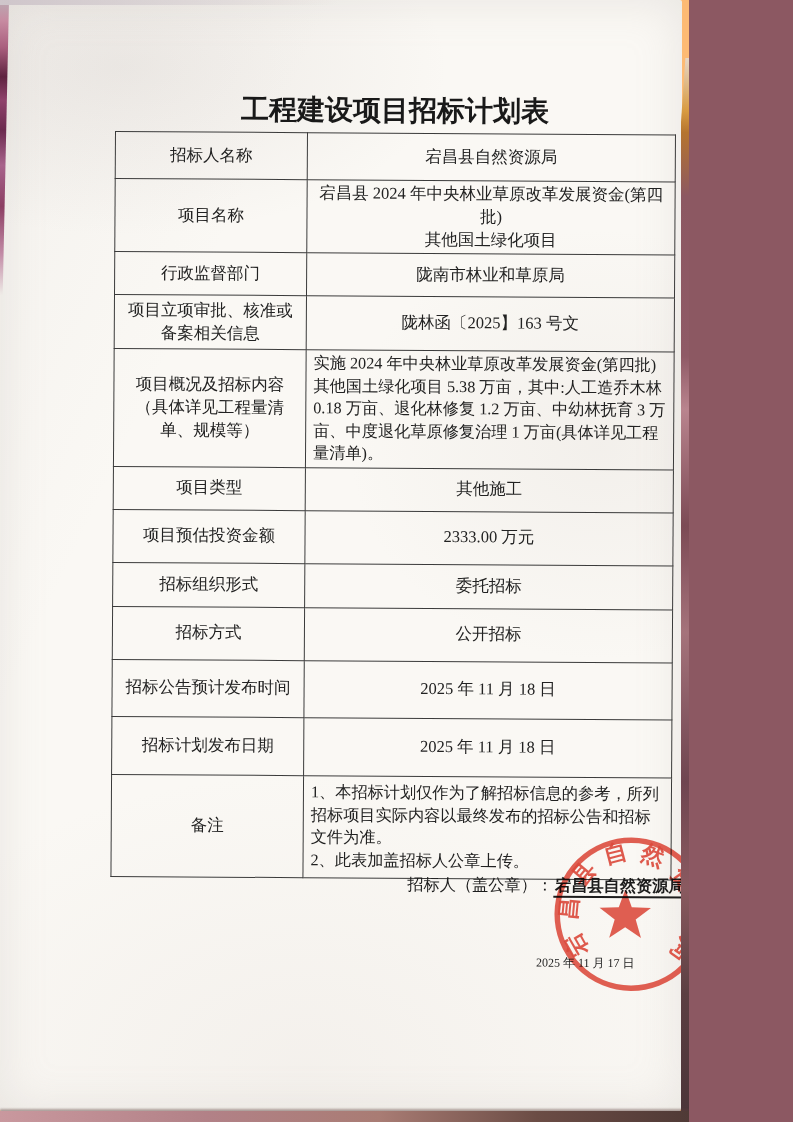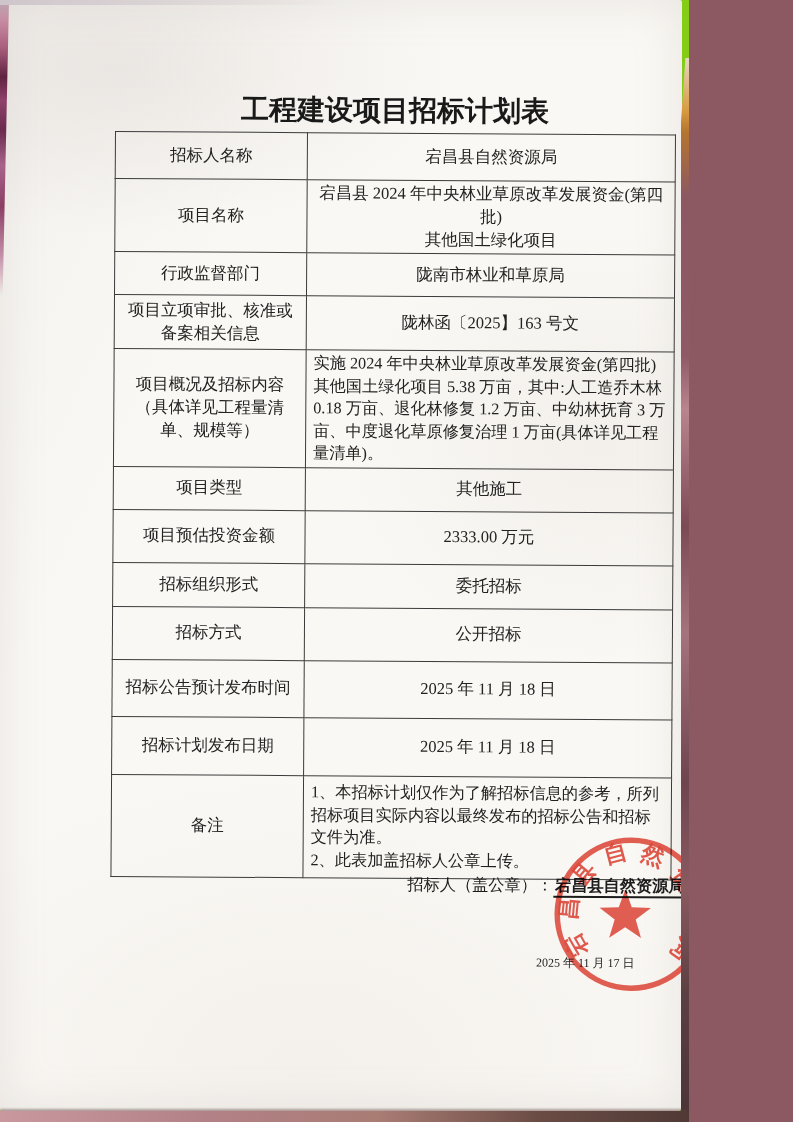--- a/index.html
+++ b/index.html
@@ -3,21 +3,21 @@
 <meta charset="utf-8">
 <style>
   html,body { margin:0; padding:0; }
   body {
     width:793px; height:1122px;
     font-family:"Liberation Serif","DejaVu Serif",serif;
     background:#8c5862;
   }
   .photo {
     position:relative; width:689px; height:1122px; overflow:hidden;
-    background:#84cc16;
+    background:#fdba74;
   }
   
   .paper {
     position:absolute; left:0; top:0; right:7px; bottom:10px;
     background:
       radial-gradient(ellipse 500px 260px at 18% 6%, rgba(185,175,172,0.20), transparent 65%),
       radial-gradient(ellipse 420px 360px at 88% 40%, rgba(205,196,190,0.16), transparent 60%),
       radial-gradient(ellipse 650px 420px at 45% 96%, rgba(222,214,208,0.22), transparent 70%),
       linear-gradient(115deg, rgba(198,192,188,0.12) 0%, transparent 28%),
       #faf8f4;

